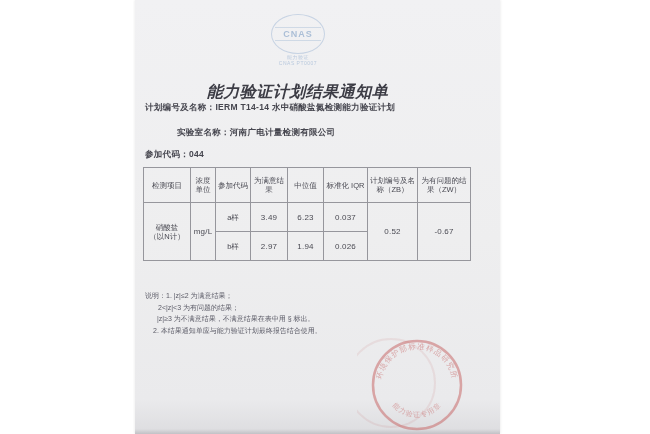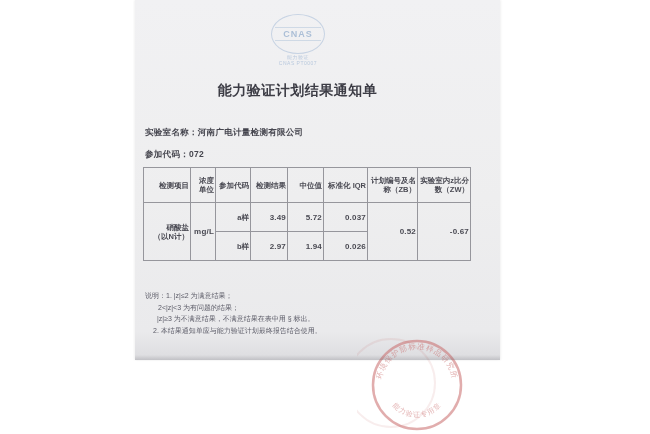--- a/index.html
+++ b/index.html
@@ -3,21 +3,21 @@
 <meta charset="utf-8">
 <style>
   html,body{margin:0;padding:0;}
   body{
     width:650px;height:434px;position:relative;overflow:hidden;
     background:#ffffff;
     font-family:"Liberation Sans","DejaVu Sans",sans-serif;
   }
   
   .paper{
-    position:absolute;left:135px;top:0;width:365px;height:360px;
+    position:absolute;left:135px;top:0;width:365px;height:434px;
     background:linear-gradient(180deg,#f1f1f3 0%,#eeeeef 55%,#eaeaec 92%,#dedee1 99%);
     box-shadow:-1px 0 2px rgba(0,0,0,0.05), 1px 0 2px rgba(0,0,0,0.06);
     color:#41414a;
   }
   .paper::after{ 
     content:"";position:absolute;left:0;right:0;bottom:0;height:5px;
     background:linear-gradient(180deg,rgba(0,0,0,0),rgba(60,60,70,0.18));
   }
   
   .logo{position:absolute;left:135px;top:14px;width:56px;text-align:center;opacity:0.75;}
@@ -29,35 +29,35 @@
     content:"";position:absolute;left:3px;right:3px;height:1px;background:rgba(140,170,205,0.45);
   }
   .logo .oval::before{top:12px;}
   .logo .oval::after{bottom:12px;}
   .logo .mark{font-size:9px;font-weight:bold;letter-spacing:1px;color:rgba(125,158,196,0.8);}
   .logo .cap{font-size:5px;line-height:6px;color:rgba(140,170,205,0.75);letter-spacing:0.5px;}
   
   .doc-title{
     position:absolute;left:0;top:82px;width:100%;text-align:center;
     transform:translateX(-20px);
-    font-size:14px;font-weight:bold;letter-spacing:0.5px;color:#3c3c45;
+    font-size:16px;font-weight:bold;letter-spacing:0.5px;color:#3c3c45;font-style:italic;
   }
   .field{position:absolute;left:10px;font-size:8.5px;font-weight:bold;color:#45454e;letter-spacing:0.3px;}
   .field-plan{top:102px;}
-  .field-lab{top:127px;}
+  .field-lab{top:127px;margin-left:32px;}
   .field-code{top:149px;}
   
   table.results{
     position:absolute;left:8px;top:167px;width:327px;
     border-collapse:collapse;table-layout:fixed;
     font-size:7.5px;color:#4a4a53;
   }
   table.results th,table.results td{
-    border:1px solid #96969c;text-align:right;vertical-align:middle;
-    padding:1px;font-weight:bold;line-height:9px;
+    border:1px solid #96969c;text-align:center;vertical-align:middle;
+    padding:1px;font-weight:normal;line-height:9px;
   }
   table.results tr.hdr{height:35px;}
   table.results tr.body-row{height:29px;}
   .num{font-size:8px;letter-spacing:0.2px;border-radius:11px;}
   
   .notes{position:absolute;left:10px;top:290px;font-size:7px;color:#5a5a66;line-height:11.5px;}
   .note-line{white-space:nowrap;}
   .ind-a{padding-left:13px;}
   .ind-b{padding-left:12px;}
   .ind-c{padding-left:8px;}
@@ -76,58 +76,61 @@
   <div class="logo">
     <div class="oval">
       <span class="mark">CNAS</span>
     </div>
     <div class="cap">能力验证</div>
     <div class="cap">CNAS PT0007</div>
   </div>
 
   <div class="doc-title">能力验证计划结果通知单</div>
 
+  <div class="field field-plan">
+    <span>计划编号及名称：</span><span>IERM T14-14 水中硝酸盐氮检测能力验证计划</span>
+  </div>
   <div class="field field-lab">
     <span>实验室名称：</span><span>河南广电计量检测有限公司</span>
   </div>
   <div class="field field-code">
-    <span>参加代码：</span><span>072</span>
+    <span>参加代码：</span><span>044</span>
   </div>
 
   <table class="results">
     <colgroup>
       <col style="width:47px">
         <col style="width:25px">
         <col style="width:35px">
         <col style="width:37px">
       <col style="width:36px">
         <col style="width:44px">
         <col style="width:50px">
         <col style="width:53px">
     </colgroup>
     <tbody>
         <tr class="hdr">
       <th>检测项目</th>
       <th>浓度单位</th>
       <th>参加代码</th>
-      <th>检测结果</th>
+      <th>为满意结果</th>
       <th>中位值</th>
       <th>标准化 IQR</th>
       <th>计划编号及名称（ZB）</th>
-      <th>实验室内z比分数（ZW）</th>
+      <th>为有问题的结果（ZW）</th>
     </tr>
     <tr class="body-row">
       <td rowspan="2">
         <div>硝酸盐</div>
         <div>（以N计）</div>
       </td>
       <td rowspan="2" class="num">mg/L</td>
       <td>a样</td>
       <td class="num">3.49</td>
-      <td class="num">5.72</td>
+      <td class="num">6.23</td>
       <td class="num">0.037</td>
       <td rowspan="2" class="num">0.52</td>
       <td rowspan="2" class="num">-0.67</td>
     </tr>
     <tr class="body-row">
       <td>b样</td>
       <td class="num">2.97</td>
       <td class="num">1.94</td>
       <td class="num">0.026</td>
     </tr>

